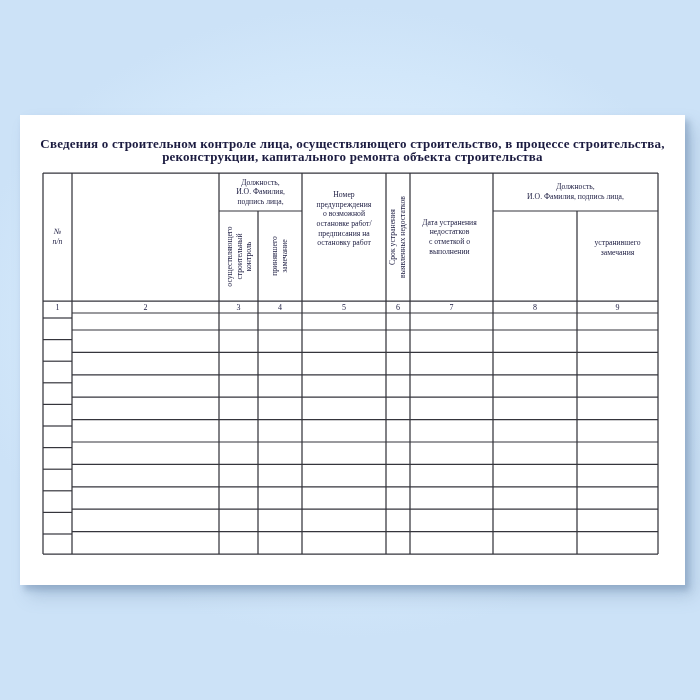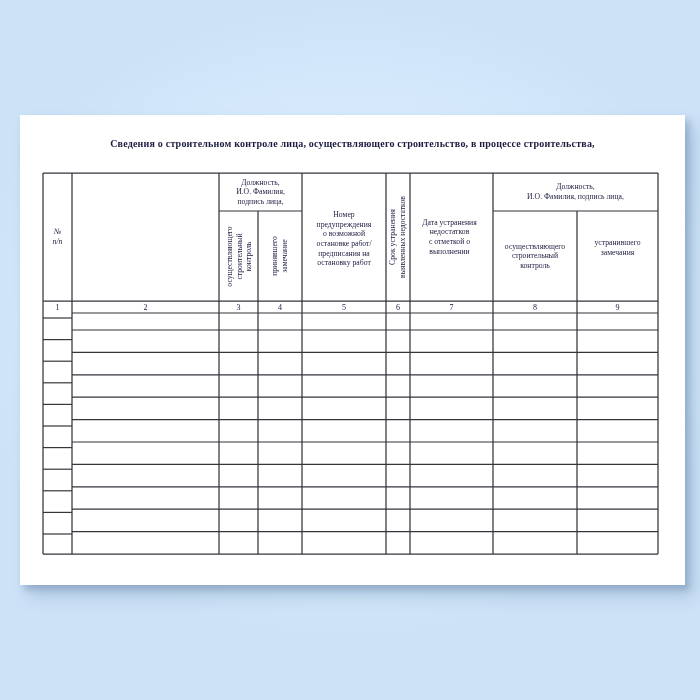--- a/index.html
+++ b/index.html
@@ -12,21 +12,21 @@
     background:
       radial-gradient(ellipse 55% 45% at 50% 46%, #eef7ff 0%, #ddeefd 45%, #d2e7fa 80%, #cce2f7 100%);
   }
   .paper{
     position:absolute;left:20px;top:115px;width:665px;height:470px;
     background:#ffffff;
     box-shadow: 4px 5px 6px rgba(96,126,162,0.38), 9px 11px 16px rgba(96,126,162,0.28);
   }
   .doc-title{
     position:absolute;left:0;top:22px;width:665px;
-    text-align:center;font-weight:bold;font-size:10px;line-height:13px;
+    text-align:center;font-weight:bold;font-size:13px;line-height:13px;
     color:#1b1b40;letter-spacing:0.2px;
   }
   .grid{position:absolute;left:0;top:0;}
   .cell{
     position:absolute;display:flex;align-items:center;justify-content:center;
     text-align:center;white-space:pre-line;
     font-size:7.7px;line-height:9.6px;color:#1b1b40;
   }
   .vcell{transform:rotate(-90deg);}
   .numcell{
@@ -36,20 +36,21 @@
   .italic{font-style:italic;}
 </style>
 </head>
 <body>
 
 <div class="stage">
   <div class="paper">
 
     <div class="doc-title">
       <div>Сведения о строительном контроле лица, осуществляющего строительство, в процессе строительства,</div>
+      <div>реконструкции, капитального  ремонта объекта строительства</div>
     </div>
 
     <svg id="grid" class="grid" width="665" height="470" viewBox="0 0 665 470">
         <line x1="23" y1="58" x2="23" y2="439" stroke="#35353c" stroke-width="1.25"></line>
         <line x1="52" y1="58" x2="52" y2="439" stroke="#35353c" stroke-width="1.25"></line>
         <line x1="199" y1="58" x2="199" y2="439" stroke="#35353c" stroke-width="1.25"></line>
         <line x1="238" y1="96" x2="238" y2="439" stroke="#35353c" stroke-width="1.25"></line>
         <line x1="282" y1="58" x2="282" y2="439" stroke="#35353c" stroke-width="1.25"></line>
         <line x1="366" y1="58" x2="366" y2="439" stroke="#35353c" stroke-width="1.25"></line>
         <line x1="390" y1="58" x2="390" y2="439" stroke="#35353c" stroke-width="1.25"></line>
@@ -93,41 +94,38 @@
 И.О. Фамилия,
 подпись лица,</div>
 
     <div class="cell vcell" style="left:173.5px;top:121.5px;width:90px;height:39px">осуществляющего
 строительный
 контроль</div>
 
     <div class="cell vcell" style="left:215px;top:119px;width:90px;height:44px">принявшего
 замечание</div>
 
-    <div class="cell" style="left:282px;top:60px;width:84px;height:128px">Номер
+    <div class="cell" style="left:282px;top:40px;width:84px;height:128px">Номер
 предупреждения
 о возможной
 остановке работ/
 предписания на
 остановку работ</div>
 
     <div class="cell vcell" style="left:314px;top:110px;width:128px;height:24px">Срок устранения
 выявленных недостатков</div>
 
     <div class="cell" style="left:390px;top:58px;width:79px;height:128px">Дата устранения
 недостатков
 с отметкой о
 выполнении</div>
 
     <div class="cell" style="left:473px;top:58px;width:165px;height:38px">Должность,
 И.О. Фамилия, подпись лица,</div>
 
-    <div class="cell" style="left:473px;top:96px;width:84px;height:90px">осуществляющего
-строительный
-контроль</div>
 
     <div class="cell" style="left:557px;top:96px;width:81px;height:74px">устранившего
 замечания</div>
 
     <div id="numbers-row">
         <div class="numcell" style="left: 23px; width: 29px;">1</div>
         <div class="numcell" style="left: 52px; width: 147px;">2</div>
         <div class="numcell" style="left: 199px; width: 39px;">3</div>
         <div class="numcell" style="left: 238px; width: 44px;">4</div>
         <div class="numcell" style="left: 282px; width: 84px;">5</div>

